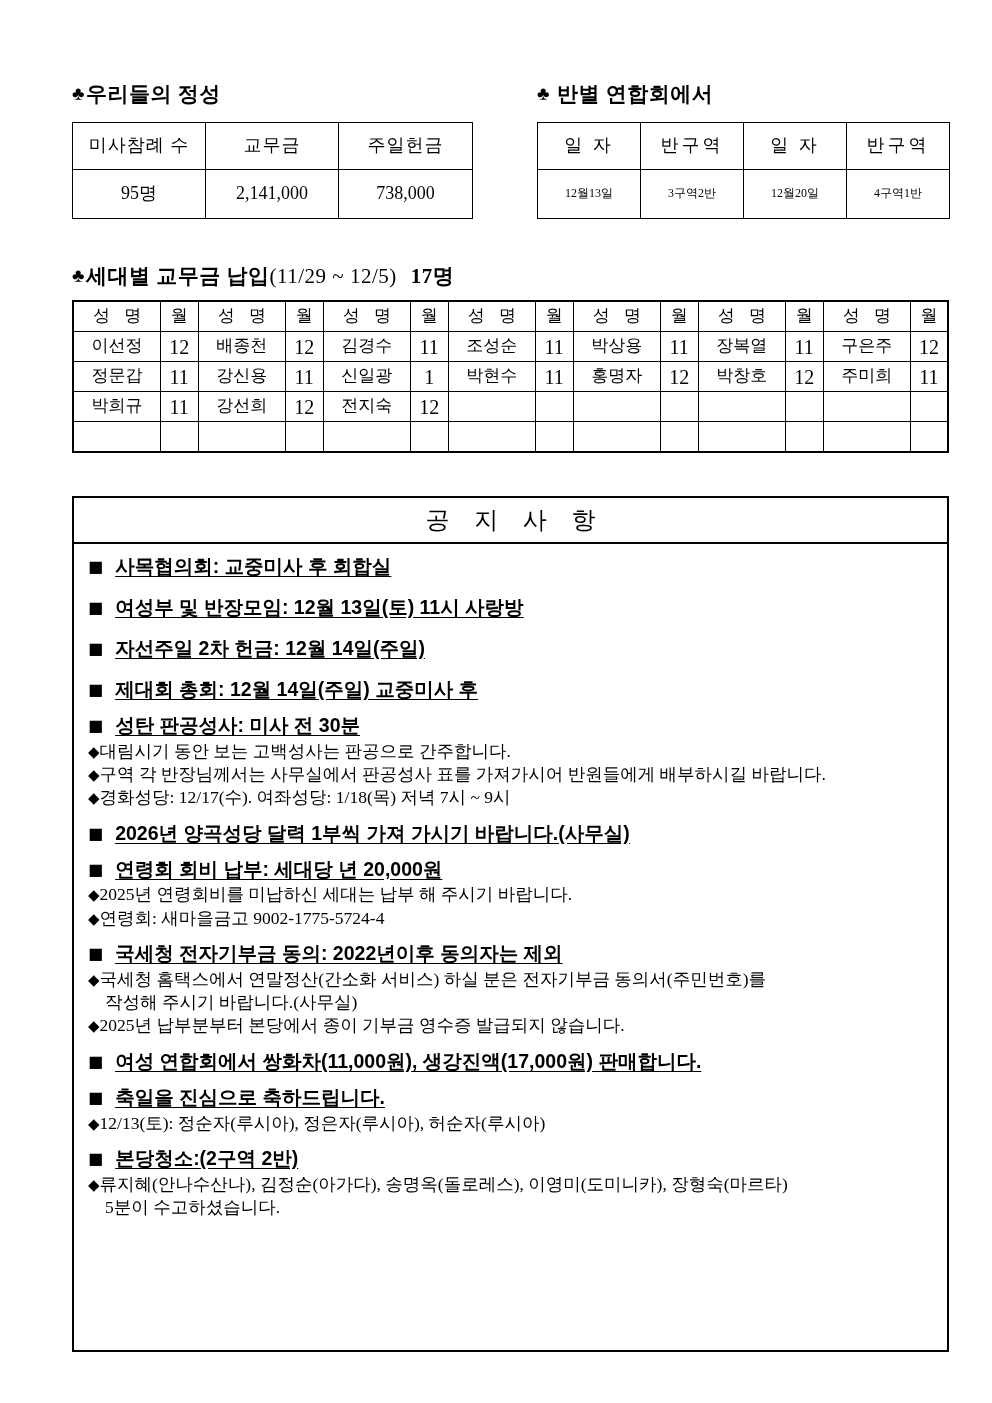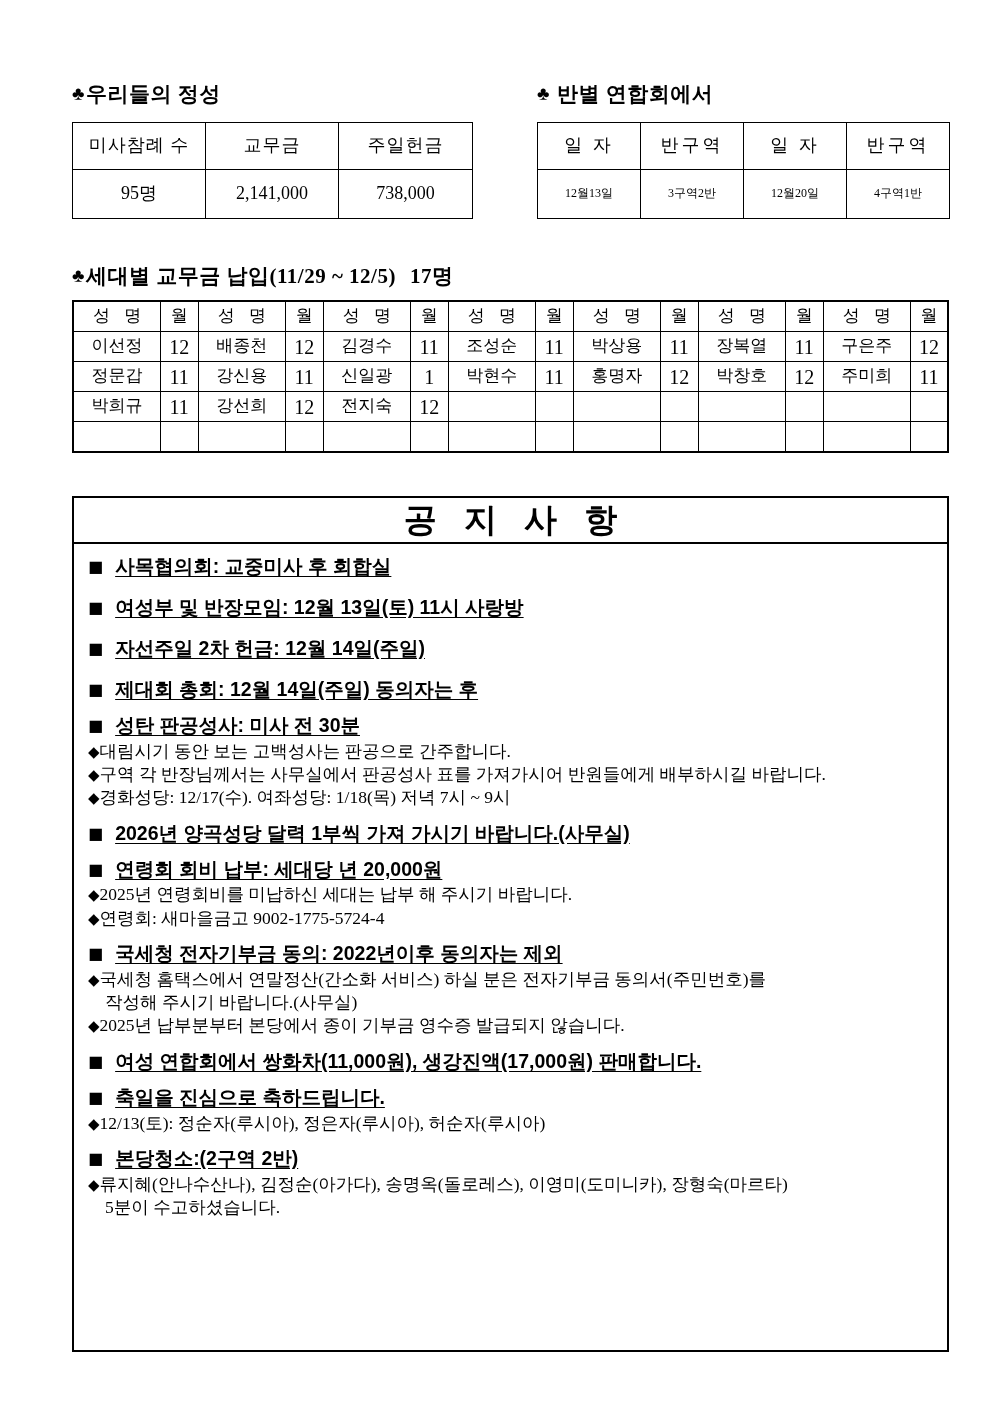--- a/index.html
+++ b/index.html
@@ -96,22 +96,22 @@
   }
   #notice-title-bar {
     height: 44px;
     border-bottom: 2px solid #000;
     display: flex;
     align-items: center;
     justify-content: center;
   }
   #notice-title {
     font-family: "Liberation Sans", "DejaVu Sans", sans-serif;
-    font-weight: bold;
-    font-size: 33px;
+    font-weight: normal;
+    font-size: 24px;
     letter-spacing: 9px;
     padding-left: 9px;
   }
   #notice-body {
     padding: 10px 0 0 14px;
   }
 
   .n-head {
     font-family: "Liberation Sans", "DejaVu Sans", sans-serif;
     font-weight: bold;
@@ -197,21 +197,21 @@
       <tr>
         <td class="val">12월13일</td>
         <td class="val">3구역2반</td>
         <td class="val">12월20일</td>
         <td class="val">4구역1반</td>
       </tr>
     </tbody>
   </table>
 
   <div class="club-heading" style="left:72px; top:262px;">
-    <span class="club-glyph">♣</span><span class="ht">세대별 교무금 납입</span><span class="suffix" style="font-weight:bold">(11/29 ~ 12/5)</span><span class="suffix" style="margin-left:14px">17명</span>
+    <span class="club-glyph">♣</span><span class="ht">세대별 교무금 납입</span><span class="suffix" style="font-weight:normal">(11/29 ~ 12/5)</span><span class="suffix" style="margin-left:14px">17명</span>
   </div>
 
   <table class="grid thick" id="names-table">
     <colgroup>
       <col class="cname">
         <col class="cmon">
       <col class="cname">
         <col class="cmon">
       <col class="cname">
         <col class="cmon">
@@ -309,21 +309,21 @@
   </table>
 
   <div id="notice-box">
     <div id="notice-title-bar">
       <span id="notice-title">공 지 사 항</span>
     </div>
     <div id="notice-body">
         <div class="n-head"><span class="sq">■</span><span class="ul">사목협의회: 교중미사 후 회합실</span></div>
         <div class="n-head gap"><span class="sq">■</span><span class="ul">여성부 및 반장모임: 12월 13일(토) 11시 사랑방</span></div>
         <div class="n-head gap"><span class="sq">■</span><span class="ul">자선주일 2차 헌금: 12월 14일(주일)</span></div>
-        <div class="n-head gap"><span class="sq">■</span><span class="ul">제대회 총회: 12월 14일(주일) 동의자는 후</span></div>
+        <div class="n-head gap"><span class="sq">■</span><span class="ul">제대회 총회: 12월 14일(주일) 교중미사 후</span></div>
         <div class="n-head gap-sm"><span class="sq">■</span><span class="ul">성탄 판공성사: 미사 전 30분</span></div>
         <div class="n-sub"><span class="dia">◆</span><span>대림시기 동안 보는 고백성사는 판공으로 간주합니다.</span></div>
         <div class="n-sub"><span class="dia">◆</span><span>구역 각 반장님께서는 사무실에서 판공성사 표를 가져가시어 반원들에게 배부하시길 바랍니다.</span></div>
         <div class="n-sub"><span class="dia">◆</span><span>경화성당: 12/17(수). 여좌성당: 1/18(목) 저녁 7시 ~ 9시</span></div>
         <div class="n-head gap-sm"><span class="sq">■</span><span class="ul">2026년 양곡성당 달력 1부씩 가져 가시기 바랍니다.(사무실)</span></div>
         <div class="n-head gap-sm"><span class="sq">■</span><span class="ul">연령회 회비 납부: 세대당 년 20,000원</span></div>
         <div class="n-sub"><span class="dia">◆</span><span>2025년 연령회비를 미납하신 세대는 납부 해 주시기 바랍니다.</span></div>
         <div class="n-sub"><span class="dia">◆</span><span>연령회: 새마을금고 9002-1775-5724-4</span></div>
         <div class="n-head gap-sm"><span class="sq">■</span><span class="ul">국세청 전자기부금 동의: 2022년이후 동의자는 제외</span></div>
         <div class="n-sub"><span class="dia">◆</span><span>국세청 홈택스에서 연말정산(간소화 서비스) 하실 분은 전자기부금 동의서(주민번호)를</span></div>

